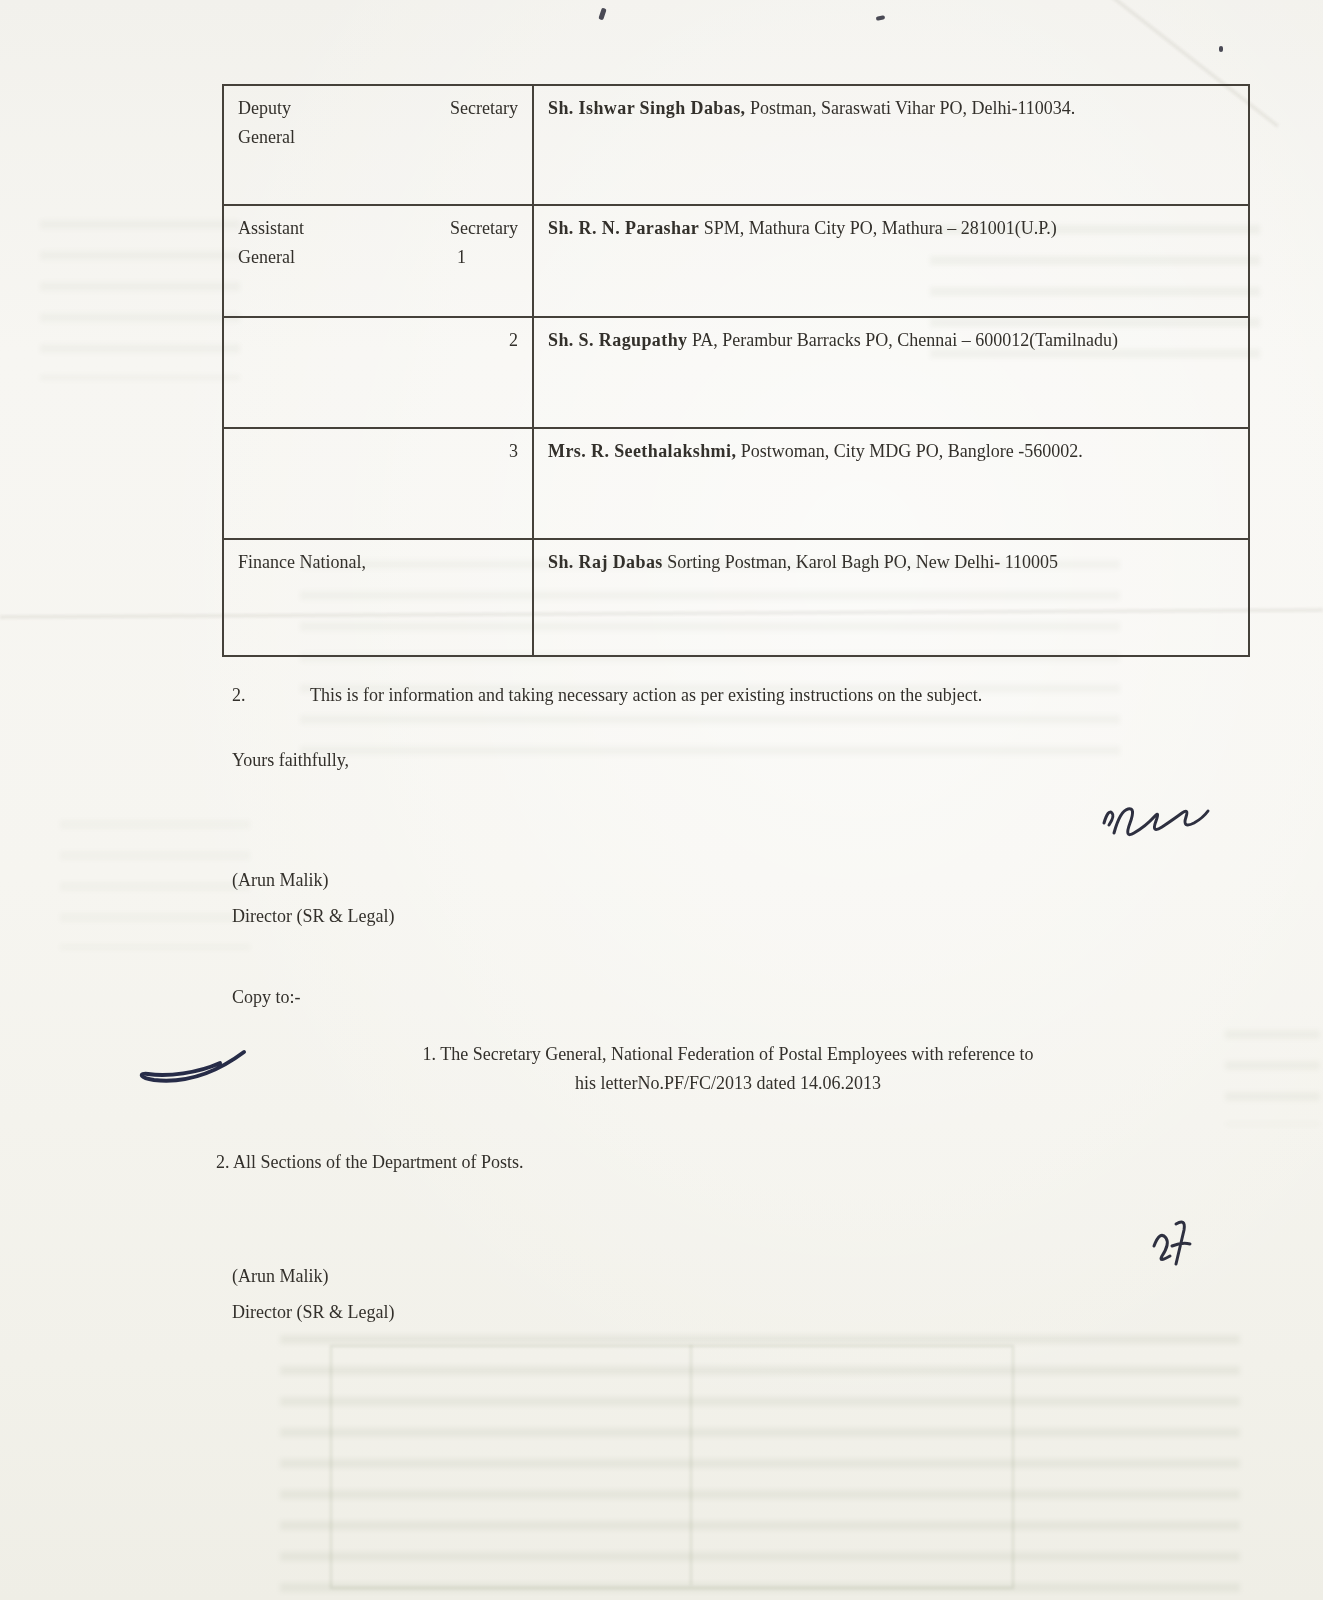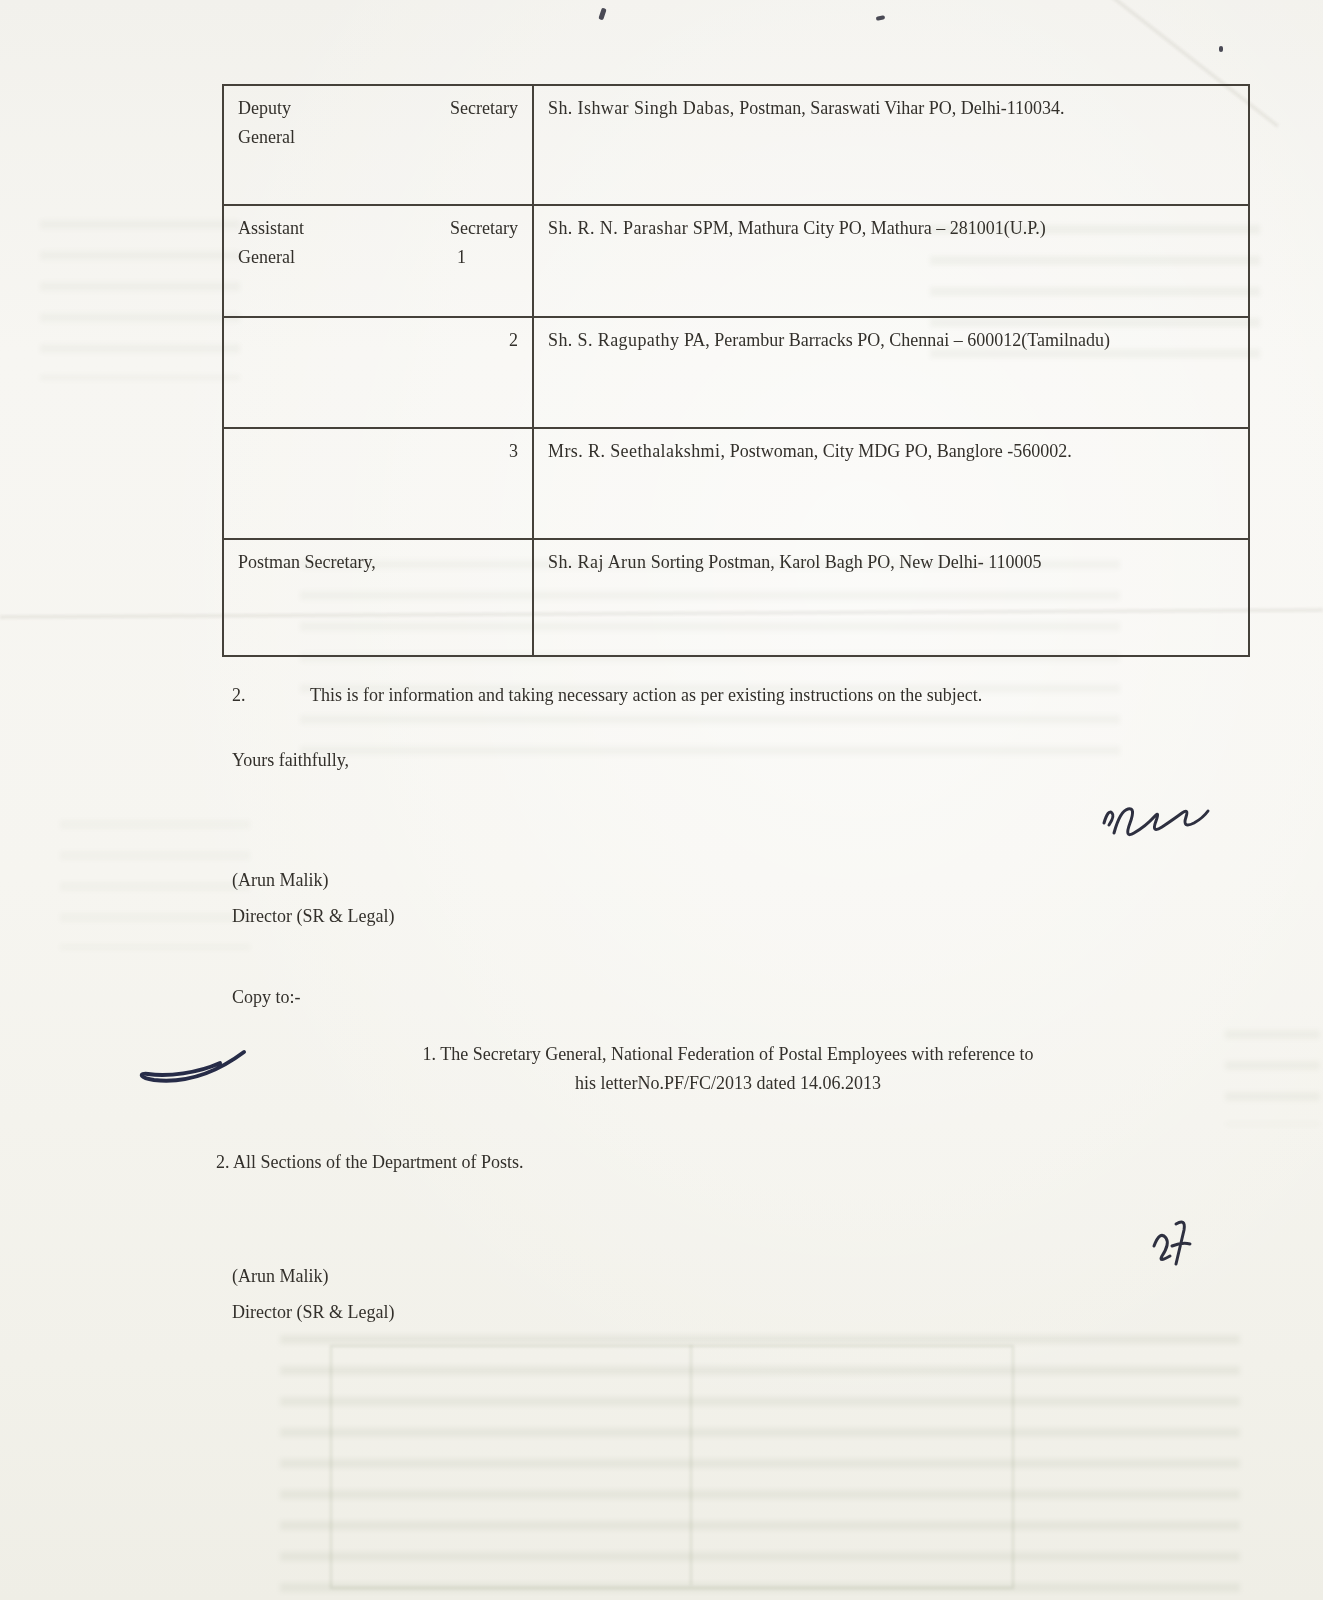--- a/index.html
+++ b/index.html
@@ -63,21 +63,21 @@
     border: 2px solid #45413a;
     vertical-align: top;
     padding: 8px 14px 8px 14px;
     line-height: 1.62;
   }
   td.lcell { width: 280px; }
   td.rcell { text-align: justify; }
   .jrow { display: flex; justify-content: space-between; }
   .num-inline { margin-right: 52px; }
   td.numonly { text-align: right; padding-right: 78px; }
-  .nm { font-weight: normal; letter-spacing: .4px; }
+  .nm { font-weight: bold; letter-spacing: .4px; }
   tr.r1 td { height: 102px; }
   tr.r2 td { height: 94px; margin-top: 34px; }
   tr.r3 td { height: 93px; }
   tr.r4 td { height: 93px; }
   tr.r5 td { height: 99px; }
 
   
   .tblock { position: absolute; line-height: 1.62; }
   .just { text-align: justify; }
   .rt    { }
@@ -153,24 +153,24 @@
       <td class="lcell numonly">
         <span>3</span>
       </td>
       <td class="rcell">
         <span class="nm">Mrs. R. Seethalakshmi,</span>
         <span class="dt">Postwoman, City MDG PO, Banglore -560002.</span>
       </td>
     </tr>
     <tr class="r5">
       <td class="lcell">
-        <span>Postman Secretary,</span>
-      </td>
-      <td class="rcell">
-        <span class="nm">Sh. Raj Arun</span>
+        <span>Finance National,</span>
+      </td>
+      <td class="rcell">
+        <span class="nm">Sh. Raj Dabas</span>
         <span class="dt">Sorting Postman, Karol Bagh PO, New Delhi- 110005</span>
       </td>
     </tr>
   </tbody>
     </table>
 
   <div class="tblock just" style="left:232px; top:681px; width:988px;">
     <span class="marker">2.</span><span>This is for information and taking necessary action as per existing instructions on the subject.</span>
   </div>
 

